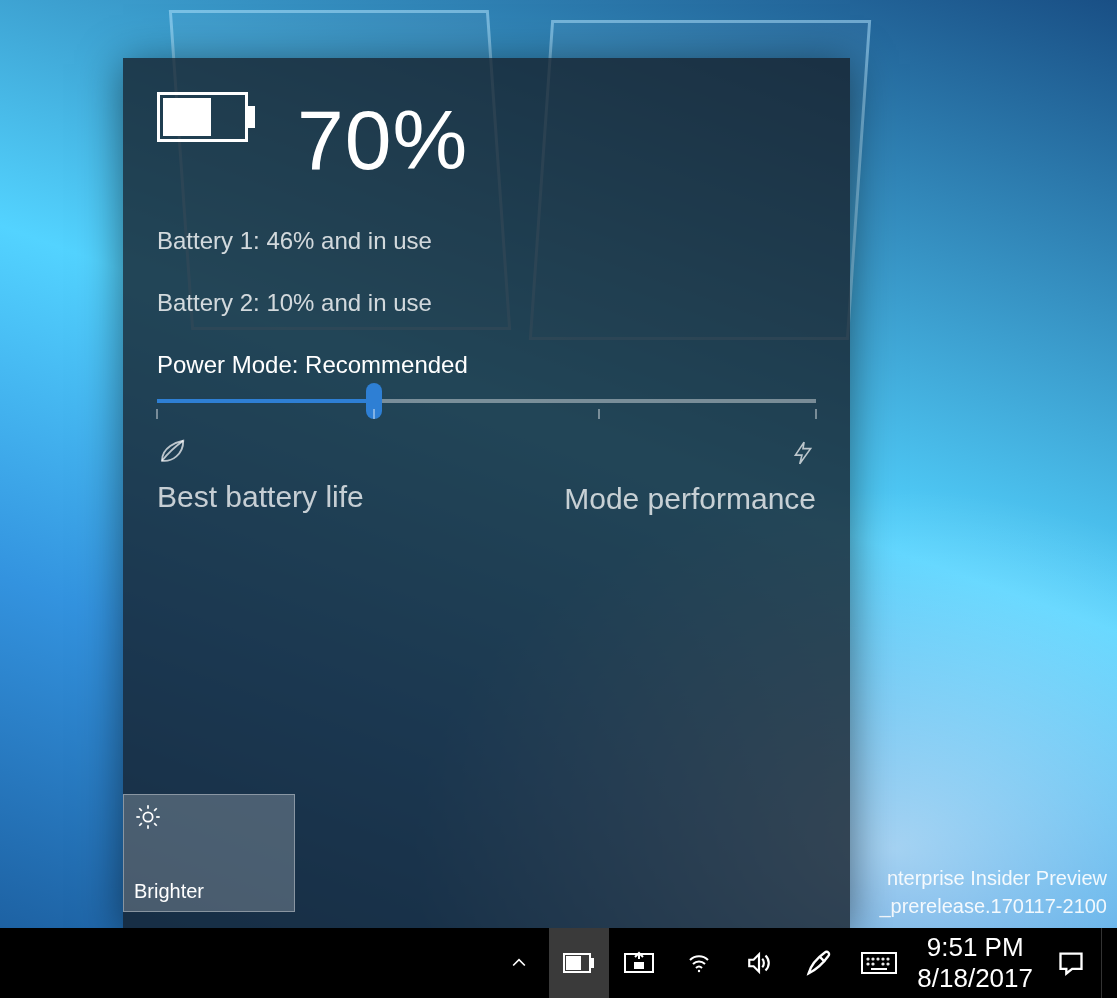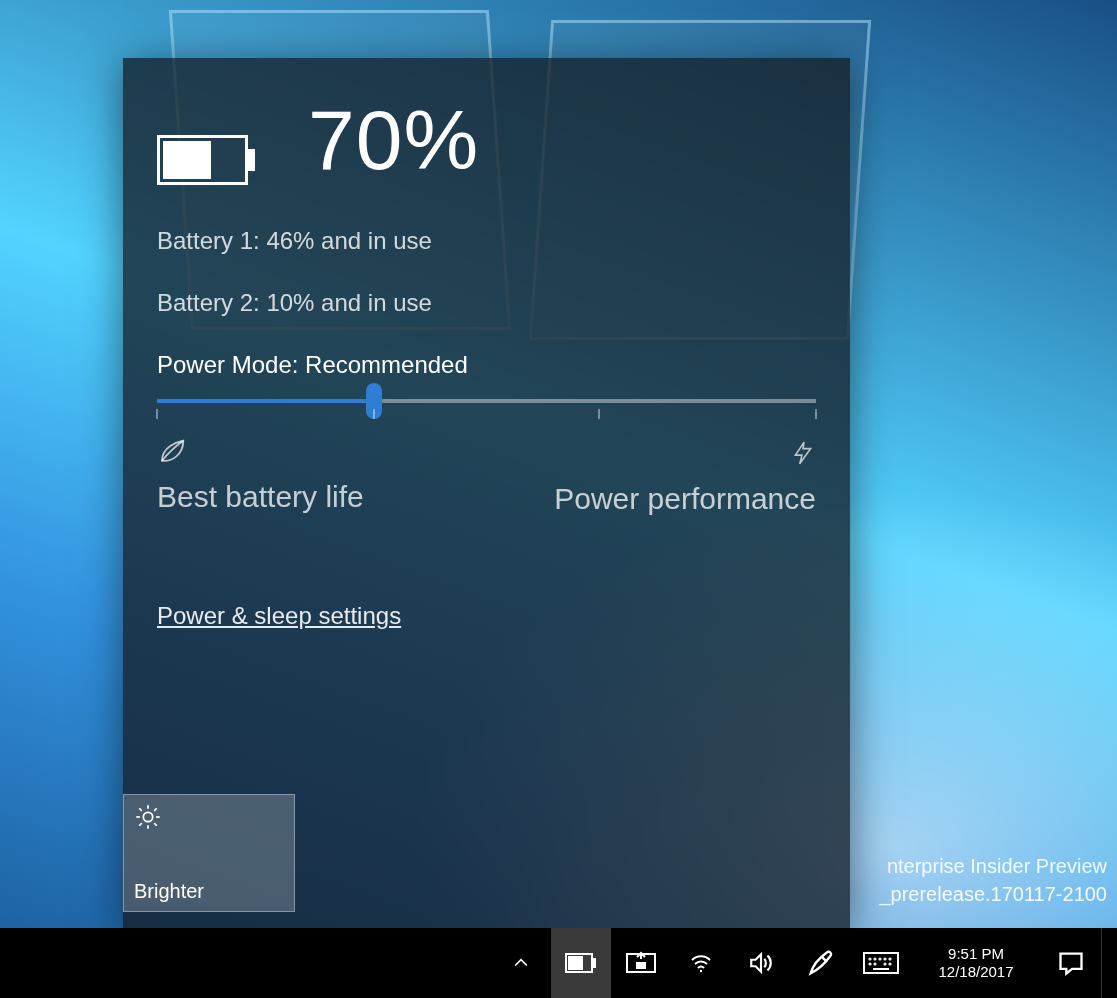--- a/index.html
+++ b/index.html
@@ -11,36 +11,36 @@
     position: absolute; inset: 0;
     background:
       radial-gradient(1200px 900px at 80% 85%, rgba(255,255,255,0.55), rgba(255,255,255,0) 40%),
       linear-gradient( 20deg, rgba(0,70,140,0.9) 0%, rgba(0,120,215,0.8) 30%, rgba(40,200,255,0.8) 55%, rgba(0,60,120,0.9) 100%);
   }
   .w1,.w2 { position:absolute; border:3px solid rgba(180,230,255,0.5); background: rgba(255,255,255,0.04); }
   .w1 { top:10px; left:180px; width:320px; height:320px; transform: skew(4deg,0deg); }
   .w2 { top:20px; left:540px; width:320px; height:320px; transform: skew(-4deg,0deg); }
 
   .watermark {
-    position: absolute; right: 10px; bottom: 90px;
+    position: absolute; right: 10px; bottom: 78px;
     text-align: right; color: rgba(255,255,255,0.9); font-size: 20px; line-height: 1.4;
   }
   .watermark .line2 { font-size: 20px; }
 
   
   .flyout {
     position: absolute;
     top: 58px; left: 123px;
     width: 727px; height: 870px;
     background: rgba(20,30,40,0.78);
     padding: 34px 34px 20px 34px;
     color: #fff;
     box-shadow: 0 6px 40px rgba(0,0,0,0.5);
   }
-  .hero { display:flex; align-items:flex-end; gap: 51px; margin-bottom: 38px; }
+  .hero { display:flex; align-items:flex-start; gap: 40px; margin-bottom: 38px; }
   .hero .pct { font-size: 84px; font-weight: 300; letter-spacing: 1px; }
 
   .batt-line { font-size: 24px; color: rgba(255,255,255,0.8); font-weight: 300; margin-bottom: 34px; }
 
   .pm-label { font-size: 24px; color: #fff; font-weight: 400; margin-bottom: 20px; }
 
   .slider-wrap { position: relative; margin-top: 12px; }
   .track { position: relative; height: 4px; background: rgba(255,255,255,0.4); width:100%; }
   .track .fill { position:absolute; top:0; left:0; height:4px; background:#2e7fd4; }
   .track .thumb { position:absolute; top:50%; transform:translate(-50%,-50%); width:16px; height:36px; border-radius:8px; background:#2e7fd4; }
@@ -67,21 +67,21 @@
 
   
   .taskbar {
     position:absolute; left:0; right:0; bottom:0; height:70px;
     background:#000;
     display:flex; align-items:center; justify-content:flex-end;
     padding-right:6px; gap:0; color:#fff;
   }
   .tray-btn { width:60px; height:70px; display:flex; align-items:center; justify-content:center; cursor:pointer; }
   .tray-btn.selected { background:#3a3a3a; }
-  .clock { min-width:130px; height:70px; display:flex; flex-direction:column; align-items:center; justify-content:center; font-size:15px; line-height:1.2; cursor:pointer; padding:0 8px; }
+  .clock { min-width:130px; height:70px; display:flex; flex-direction:column; align-items:center; justify-content:center; font-size:26px; line-height:1.2; cursor:pointer; padding:0 8px; }
   .showdesk { width:10px; height:70px; border-left:1px solid #333; cursor:pointer; }
 </style>
 </head>
 <body>
 
 <div class="wallpaper">
   <div class="w1"></div>
   <div class="w2"></div>
 </div>
 
@@ -130,25 +130,24 @@
         </svg>
       </span>
       <span>Best battery life</span>
     </div>
     <div class="end right">
       <span>
         <svg width="26" height="32" viewBox="0 0 24 24" fill="none" stroke="rgba(255,255,255,0.7)" stroke-width="1.5">
           <path d="M13 2 L5 14 L11 14 L9 22 L19 8 L12 8 Z"></path>
         </svg>
       </span>
-      <span>Power performance</span>
+      <span>Mode performance</span>
     </div>
   </div>
 
-  <a class="settings-link">Power &amp; sleep settings</a>
 
   <div class="tile">
     <span>
       <svg width="28" height="28" viewBox="0 0 24 24" fill="none" stroke="#fff" stroke-width="1.5">
         <circle cx="12" cy="12" r="4"></circle>
         <line x1="12" y1="2" x2="12" y2="5"></line>
           <line x1="12" y1="19" x2="12" y2="22"></line>
         <line x1="2" y1="12" x2="5" y2="12"></line>
           <line x1="19" y1="12" x2="22" y2="12"></line>
         <line x1="4.5" y1="4.5" x2="6.7" y2="6.7"></line>
@@ -213,21 +212,21 @@
         <circle cx="27" cy="8" r="0.6" fill="#fff"></circle>
       <circle cx="7" cy="13" r="0.6" fill="#fff"></circle>
         <circle cx="12" cy="13" r="0.6" fill="#fff"></circle>
         <circle cx="22" cy="13" r="0.6" fill="#fff"></circle>
         <circle cx="27" cy="13" r="0.6" fill="#fff"></circle>
       <line x1="10" y1="18" x2="26" y2="18"></line>
     </svg>
   </div>
   <div class="clock">
     <span>9:51 PM</span>
-    <span>12/18/2017</span>
+    <span>8/18/2017</span>
   </div>
   <div class="tray-btn">
     <svg width="28" height="28" viewBox="0 0 24 24" fill="none" stroke="#fff" stroke-width="2">
       <path d="M3 4 H21 V17 H13 L8 21 V17 H3 Z"></path>
     </svg>
   </div>
   <div class="showdesk"></div>
 </div>
 
 </body></html>

